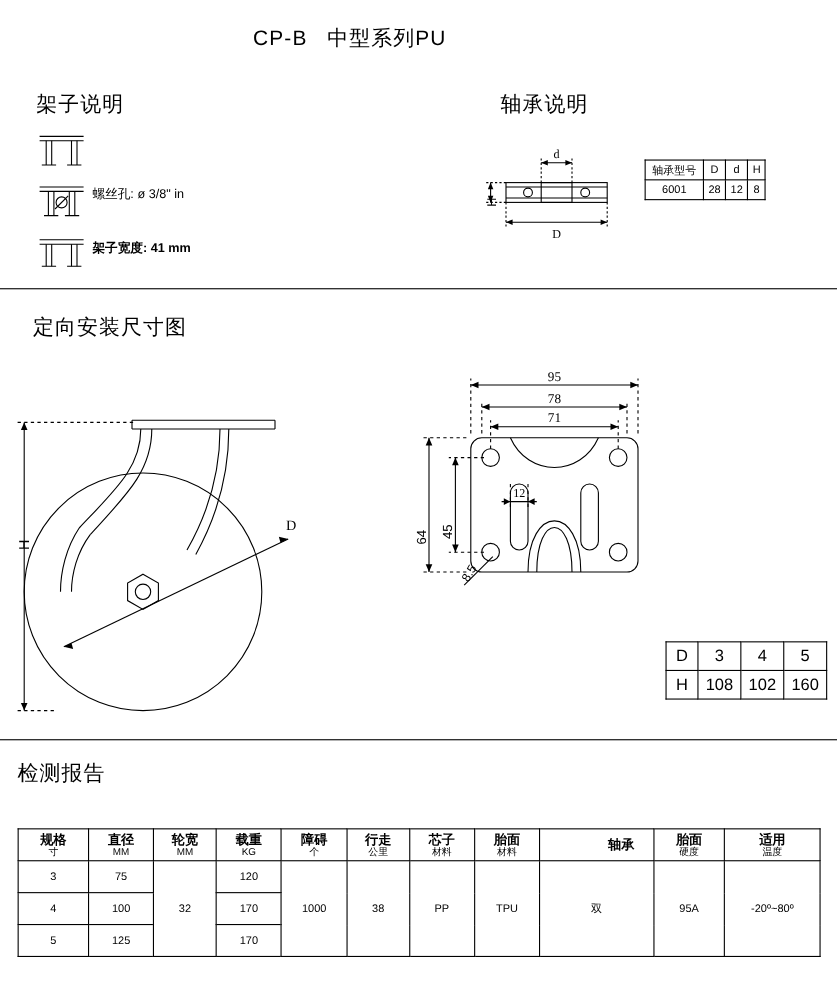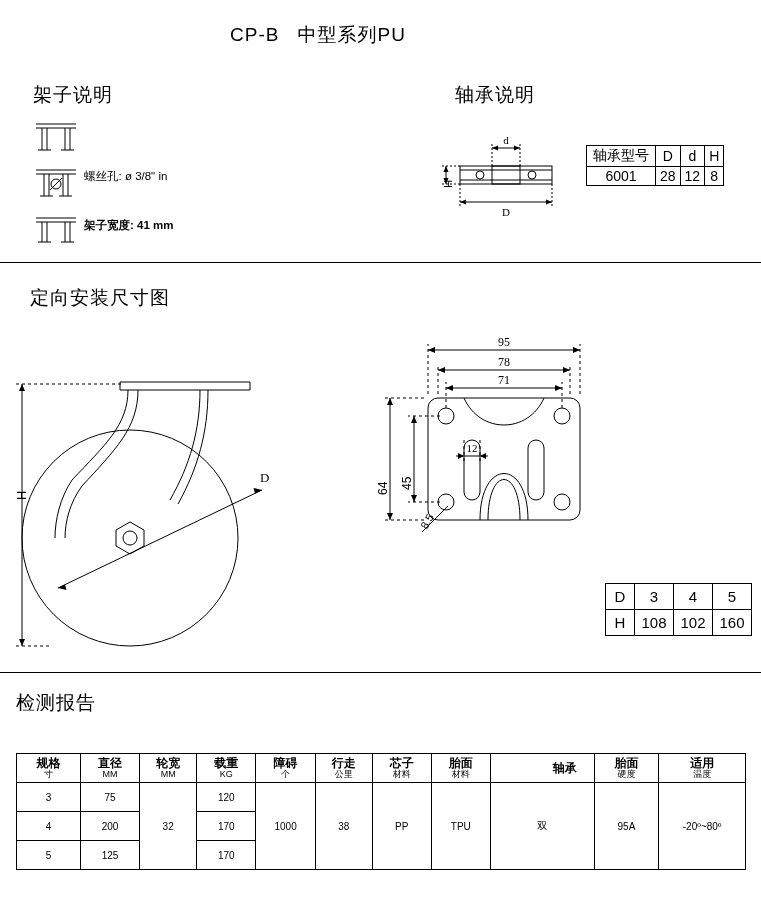--- a/index.html
+++ b/index.html
@@ -67,21 +67,21 @@
 
   svg { display: block; }
   .svg-abs { position: absolute; }
 
   
   .bearing-table {
     position: absolute;
     top: 145px;
     left: 586px;
     border-collapse: collapse;
-    font-size: 14px;
+    font-size: 10px;
     border-radius: 17px;
   }
   .bearing-table td {
     border: 1px solid #000;
     text-align: center;
     padding: 1px 4px;
     height: 15px;
   }
   .bearing-table td.wide { padding: 1px 6px; }
 
@@ -442,21 +442,21 @@
       <td class="cell" rowspan="3">1000</td>
       <td class="cell" rowspan="3">38</td>
       <td class="cell" rowspan="3">PP</td>
       <td class="cell" rowspan="3">TPU</td>
       <td class="cell" rowspan="3">双</td>
       <td class="cell" rowspan="3">95A</td>
       <td class="cell" rowspan="3">-20º~80º</td>
     </tr>
     <tr>
       <td class="cell">4</td>
-      <td class="cell">200</td>
+      <td class="cell">100</td>
       <td class="cell">170</td>
     </tr>
     <tr>
       <td class="cell">5</td>
       <td class="cell">125</td>
       <td class="cell">170</td>
     </tr>
   </tbody>
     </table>
 

